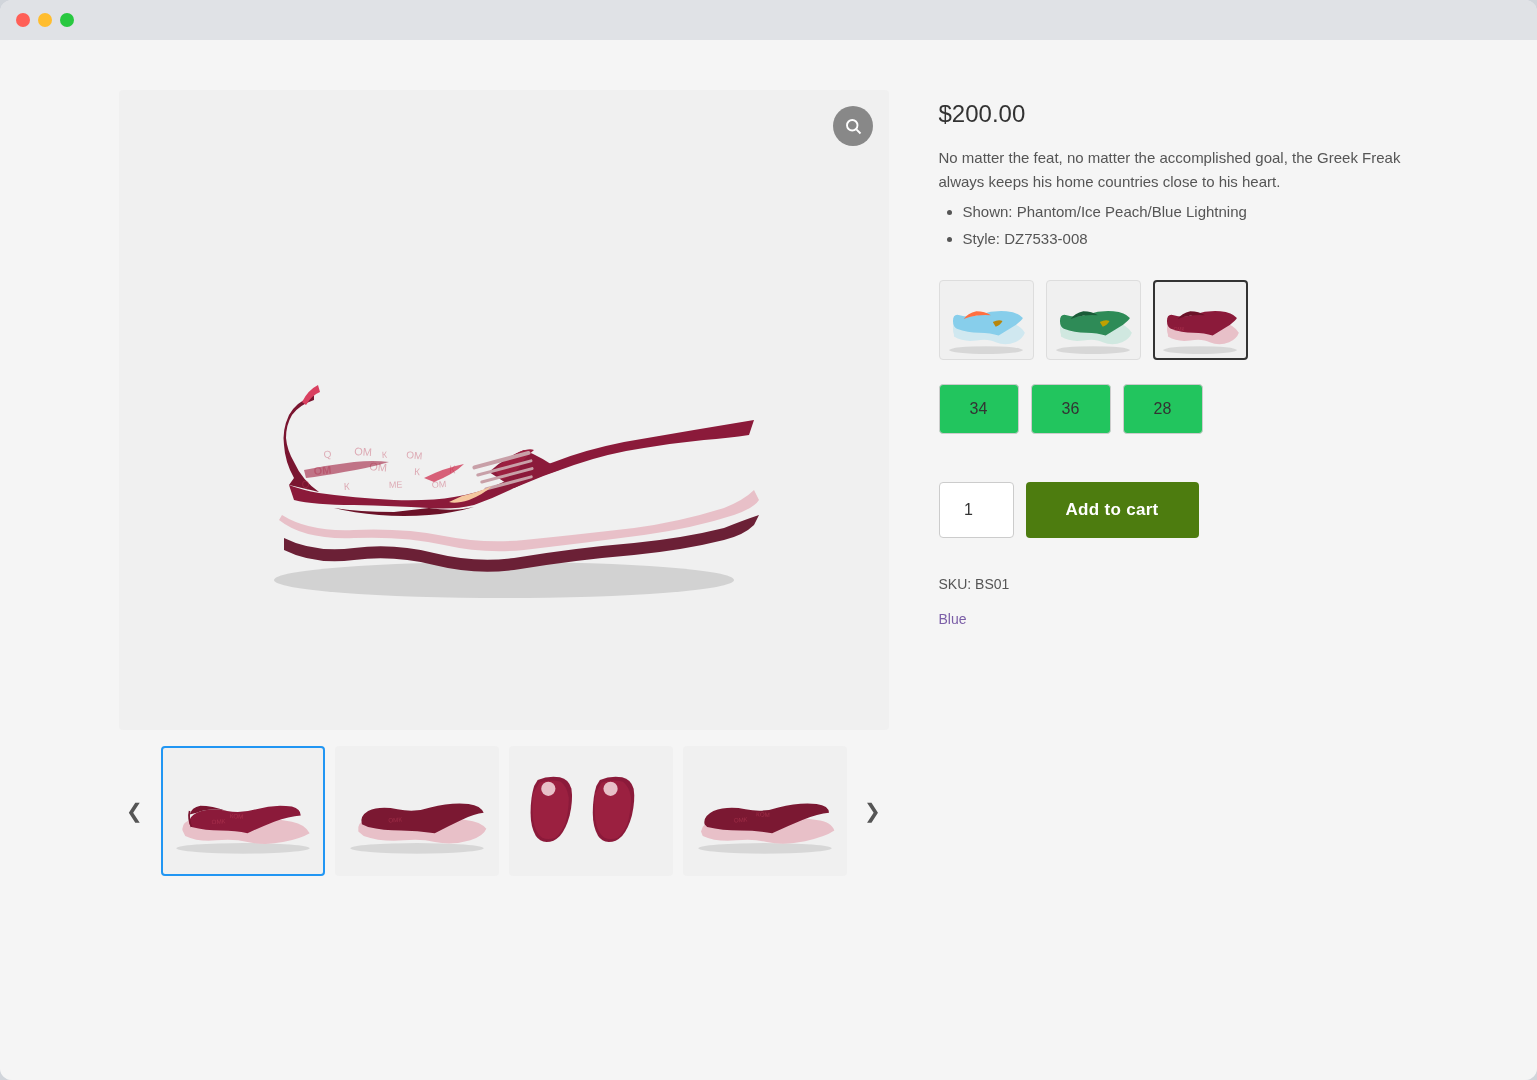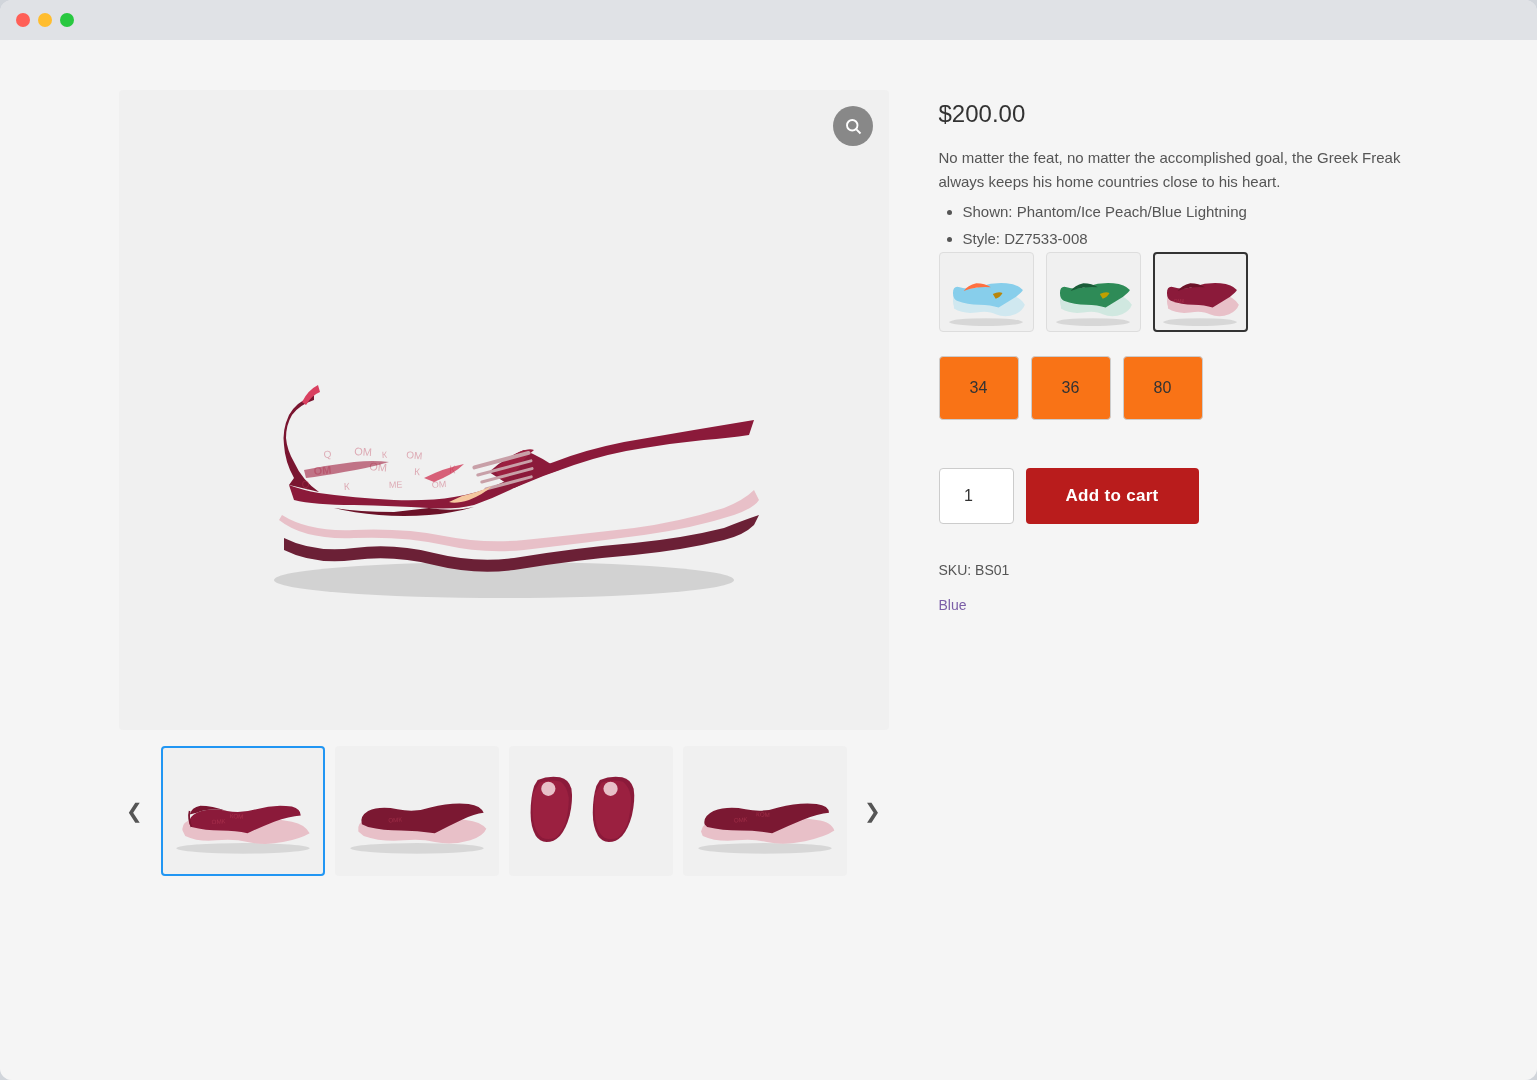--- a/index.html
+++ b/index.html
@@ -147,20 +147,21 @@
     .product-description {
       font-size: 15px;
       color: #555;
       line-height: 1.6;
       margin-bottom: 4px;
       max-width: 560px;
     }
     .product-features {
       list-style: disc;
       padding-left: 24px;
+      margin-bottom: 28px;
       color: #555;
       font-size: 15px;
       line-height: 1.8;
     }
     .color-variants {
       display: flex;
       gap: 12px;
       margin-bottom: 24px;
     }
     .color-swatch {
@@ -180,23 +181,23 @@
       border-width: 2px;
     }
     .size-options {
       display: flex;
       gap: 12px;
       margin-bottom: 32px;
       flex-wrap: wrap;
     }
     .size-btn {
       width: 80px;
-      height: 64px;
+      height: 50px;
       border: 1px solid #ccc;
-      background: #f97316;
+      background: #22c55e;
       border-radius: 4px;
       font-size: 16px;
       color: #333;
       cursor: pointer;
       display: flex;
       align-items: center;
       justify-content: center;
     }
     .add-to-cart-row {
       display: flex;
@@ -210,21 +211,21 @@
       border: 1px solid #ccc;
       border-radius: 4px;
       font-size: 16px;
       text-align: center;
       background: white;
       color: #333;
     }
     .add-to-cart-btn {
       height: 56px;
       padding: 0 40px;
-      background: #b91c1c;
+      background: #4d7c0f;
       color: white;
       border: none;
       border-radius: 4px;
       font-size: 17px;
       font-weight: 600;
       cursor: pointer;
       letter-spacing: 0.3px;
     }
     .product-meta {
       font-size: 14px;
@@ -403,21 +404,21 @@
               <path d="M15,44 Q26,48 38,48 Q50,48 58,51 Q68,45 76,40 Q82,35 83,33 Q78,27 66,26 Q52,25 40,29 Q28,33 18,30 Q11,28 11,36 Q11,42 15,44 Z" fill="#8b1a3a"></path>
               <path d="M28,32 Q38,29 50,30 Q44,26 35,26 Q26,28 22,34 Z" fill="#6b1228"></path>
               <text x="18" y="46" font-size="5" fill="#c0405a" opacity="0.5">ОМК</text>
             </svg>
           </div>
         </div>
 
         <div class="size-options">
           <button class="size-btn">34</button>
           <button class="size-btn">36</button>
-          <button class="size-btn">80</button>
+          <button class="size-btn">28</button>
         </div>
 
         <div style="height: 16px;"></div>
 
         <div class="add-to-cart-row">
           <input class="quantity-input" type="number" value="1" min="1" style="">
           <button class="add-to-cart-btn">Add to cart</button>
         </div>
 
         <div class="product-meta">

